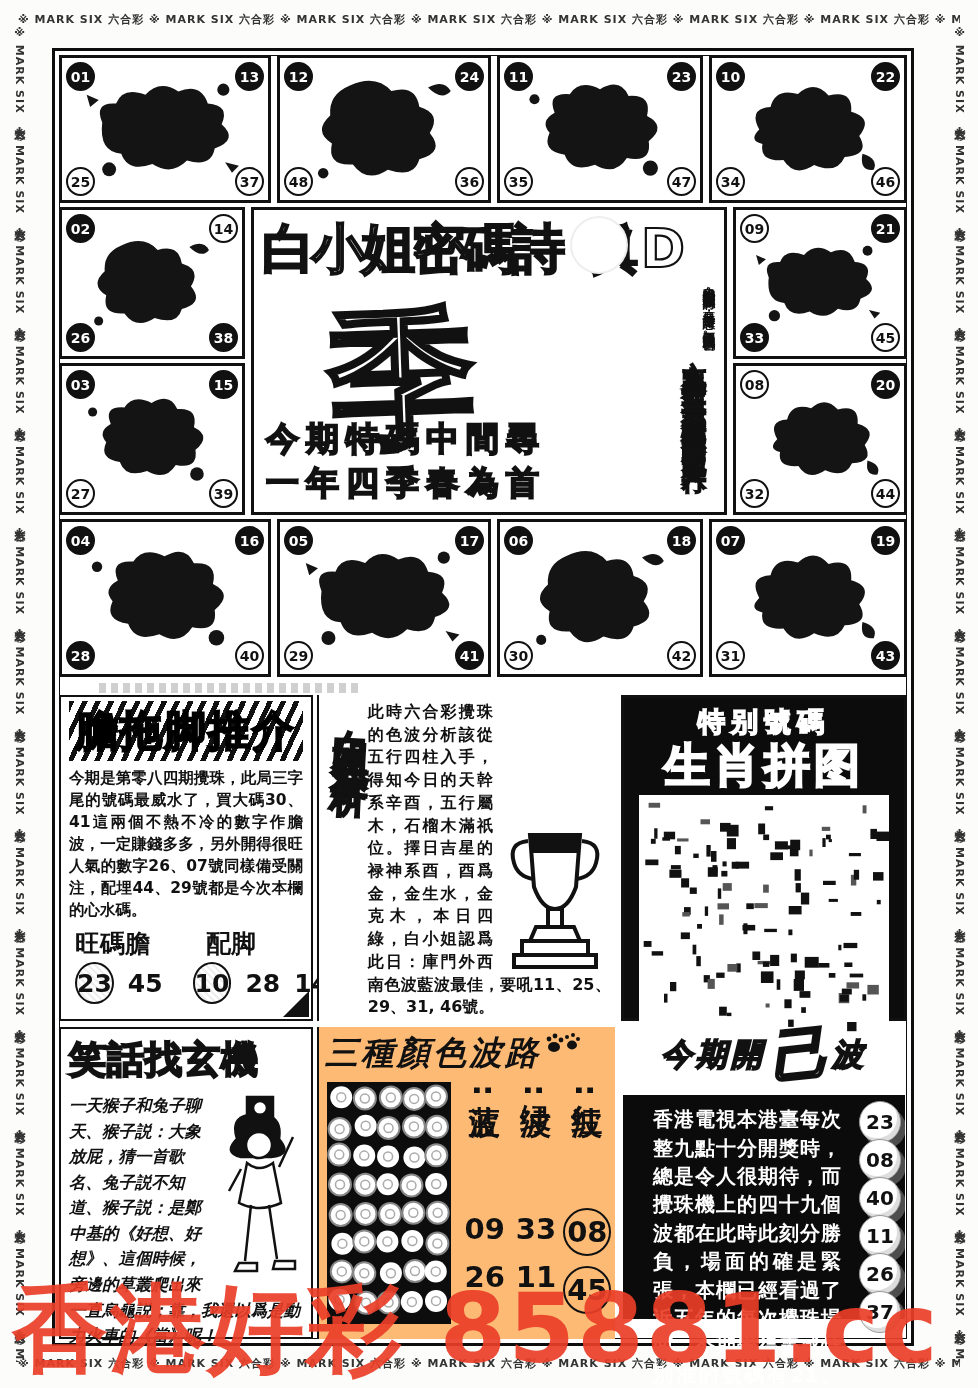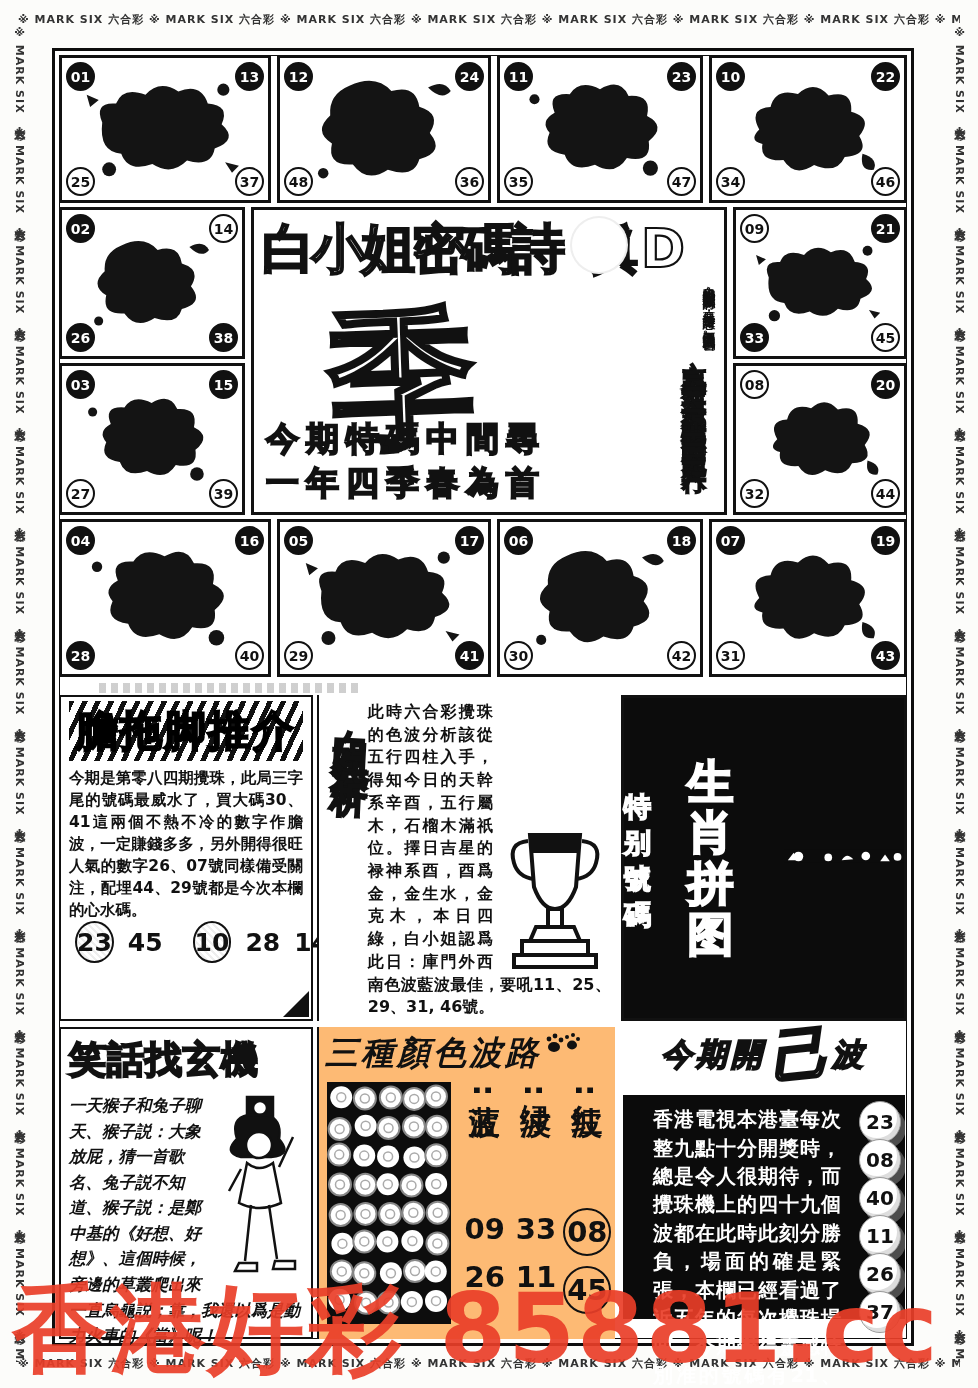--- a/index.html
+++ b/index.html
@@ -56,21 +56,21 @@
         repeating-linear-gradient(45deg,#fff 0 3px,#eee 3px 5px);}
   .tri{position:absolute;right:2px;bottom:2px;width:0;height:0;
         border-left:26px solid transparent;border-bottom:26px solid #111;}
   .panelB{position:absolute;left:262px;top:644px;width:298px;height:326px;box-sizing:border-box;
         border-left:2px solid #111;background:#fff;padding:6px 4px 4px 6px;display:flex;}
   .vtitle{writing-mode:vertical-rl;font-size:37px;font-weight:900;color:#fff;
         -webkit-text-stroke:2px #111;letter-spacing:10px;line-height:1.05;transform:rotate(3deg);margin-right:4px;}
   .panelB .bd{font-size:16px;line-height:1.42;font-weight:600;text-align:justify;}
   .trophy{float:right;width:112px;height:146px;margin:126px 0 0 6px;}
   .panelC{position:absolute;left:566px;top:644px;width:286px;height:326px;box-sizing:border-box;
-        background:#0c0c0c;border:3px solid #111;display:flex;align-items:center;}
+        background:#0c0c0c;border:3px solid #111;display:flex;flex-direction:column;align-items:center;}
   .band{margin-top:6px;font-size:27px;font-weight:900;letter-spacing:6px;color:#0c0c0c;
         -webkit-text-stroke:1.6px #fff;}
   .sx-main{font-size:46px;font-weight:900;letter-spacing:4px;color:#fdba74;
         -webkit-text-stroke:2.2px #fff;line-height:1.1;}
   .noisebox{background:#fff;width:250px;flex:1;margin:4px 0 8px 0;position:relative;}
   
   .panelD{position:absolute;left:4px;top:976px;width:254px;height:312px;box-sizing:border-box;
         border:2px solid #111;background:#fff;padding:6px 8px;}
   .panelD .ttl{font-size:37px;font-weight:900;color:#fff;-webkit-text-stroke:2.2px #111;
         letter-spacing:1px;white-space:nowrap;}
@@ -269,20 +269,24 @@
       <span class="bdg f tl">07</span>
       <span class="bdg f tr">19</span>
       <span class="bdg o bl">31</span>
       <span class="bdg f br">43</span>
     </div>
     <div class="caption-smudge"></div>
 
     <div class="panelA">
       <span class="ttl">膽拖脚推介</span>
       <div class="bd">今期是第零八四期攪珠，此局三字尾的號碼最威水了，買大碼30、41這兩個不熱不冷的數字作膽波，一定賺錢多多，另外開得很旺人氣的數字26、07號同樣備受關注，配埋44、29號都是今次本欄的心水碼。</div>
+      <div class="lblrow">
+        <span>旺碼膽</span>
+        <span>配脚</span>
+      </div>
       <div class="numrow">
         <span class="circ">23</span>
         <span>45</span>
         <span class="circ" style="margin-left:16px">10</span>
         <span>28</span>
         <span>14</span>
         <span>03</span>
       </div>
       <div class="tri"></div>
     </div>

